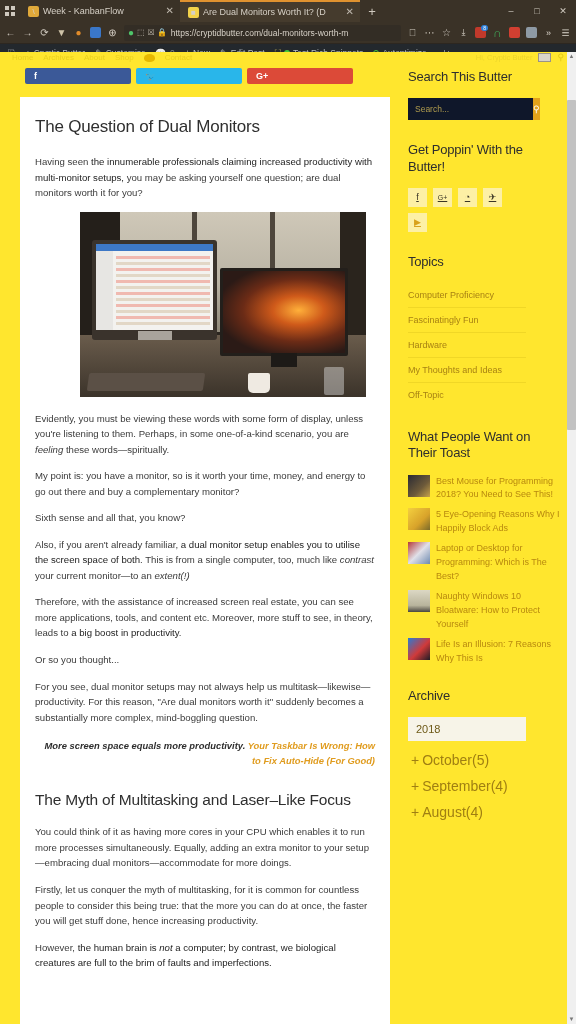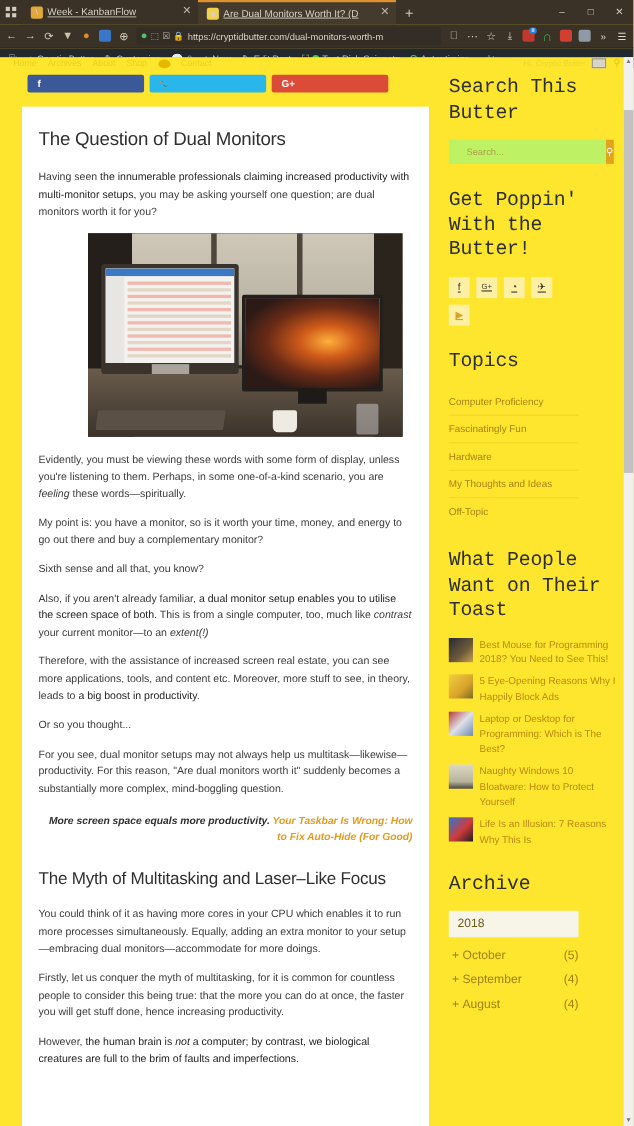--- a/index.html
+++ b/index.html
@@ -26,21 +26,21 @@
     padding: 0 6px 0 8px; min-width: 0; position: relative;
     font-size: 9px; color: #d6d0c6; max-width: 180px;
   }
   .tab.inactive { background: #3a3227; }
   .tab.active { background: #453b2d; border-top: 2px solid #e0922f; }
   .tab .favicon {
     width: 11px; height: 11px; border-radius: 2px; flex: 0 0 auto;
     display: flex; align-items: center; justify-content: center; font-size: 8px;
   }
   .tab .tab-title {
-    white-space: nowrap; overflow: hidden; text-overflow: ellipsis; flex: 1 1 auto; text-decoration: underline;
+    white-space: nowrap; overflow: hidden; text-overflow: ellipsis; flex: 1 1 auto;
   }
   .tab .tab-close { color: #bdb6ac; font-size: 10px; flex: 0 0 auto; line-height: 1; }
   .newtab {
     width: 24px; display: flex; align-items: center; justify-content: center;
     color: #cfc9bf; font-size: 13px;
   }
   .winbuttons {
     margin-left: auto; display: flex; align-items: center; gap: 0;
   }
   .winbuttons span {
@@ -198,27 +198,27 @@
   }
   .hero .kb {
     position: absolute; left: 8px; bottom: 6px; width: 116px; height: 18px;
     background: #5b5046; border-radius: 2px; transform: skewX(-8deg);
   }
   .hero .ylw { position: absolute; right: 28px; top: 92px; width: 22px; height: 36px; background: #e8c73c; }
 
   
   .widget { margin-bottom: 22px; }
   .widget h3 {
-    font-size: 18px; font-weight: normal; color: #2e2e2e; line-height: 1.25;
-    margin-bottom: 13px; letter-spacing: -.2px; font-family: Liberation Mono, monospace;
+    font-size: 13px; font-weight: normal; color: #2e2e2e; line-height: 1.25;
+    margin-bottom: 13px; letter-spacing: -.2px;
   }
   .searchform { display: flex; height: 22px; width: 118px; }
   .searchform input {
-    flex: 1 1 auto; border: none; background: #bef264; font-size: 8.5px;
-    padding: 0 16px; color: #8d7b3a; font-family: "Liberation Sans", sans-serif;
+    flex: 1 1 auto; border: none; background: #0f172a; font-size: 8.5px;
+    padding: 0 7px; color: #8d7b3a; font-family: "Liberation Sans", sans-serif;
   }
   .searchform input::placeholder { color: #b09c4e; }
   .searchform button {
     width: 24px; border: none; background: #e3a21a; color: #fff; font-size: 9px;
     cursor: pointer;
   }
   .social-grid { display: flex; flex-wrap: wrap; gap: 6px; width: 118px; }
   .social-sq {
     width: 19px; height: 19px; background: #fdf0a5; display: flex;
     align-items: center; justify-content: center; color: #3a3526; font-size: 9px;
@@ -235,21 +235,21 @@
   .post-title {
     font-size: 9px; line-height: 1.55; color: #b8890f; text-decoration: none;
   }
 
   .archive-head {
     background: #f7f4e8; padding: 6px 8px; font-size: 11px; color: #6e5a18;
     width: 118px; margin-bottom: 6px;
   }
   .archive-list { width: 118px; }
   .archive-row {
-    display: flex; justify-content: space-between; font-size: 11px; color: #a07f12;
+    display: flex; justify-content: flex-start; font-size: 14px; color: #a07f12;
     padding: 5px 0 5px 3px;
   }
   .archive-row .plus { margin-right: 3px; }
 
   
   .pagescroll {
     position: absolute; right: 0; top: 52px; bottom: 0; width: 9px;
     background: #f0f0f0;
   }
   .pagescroll .thumb {

